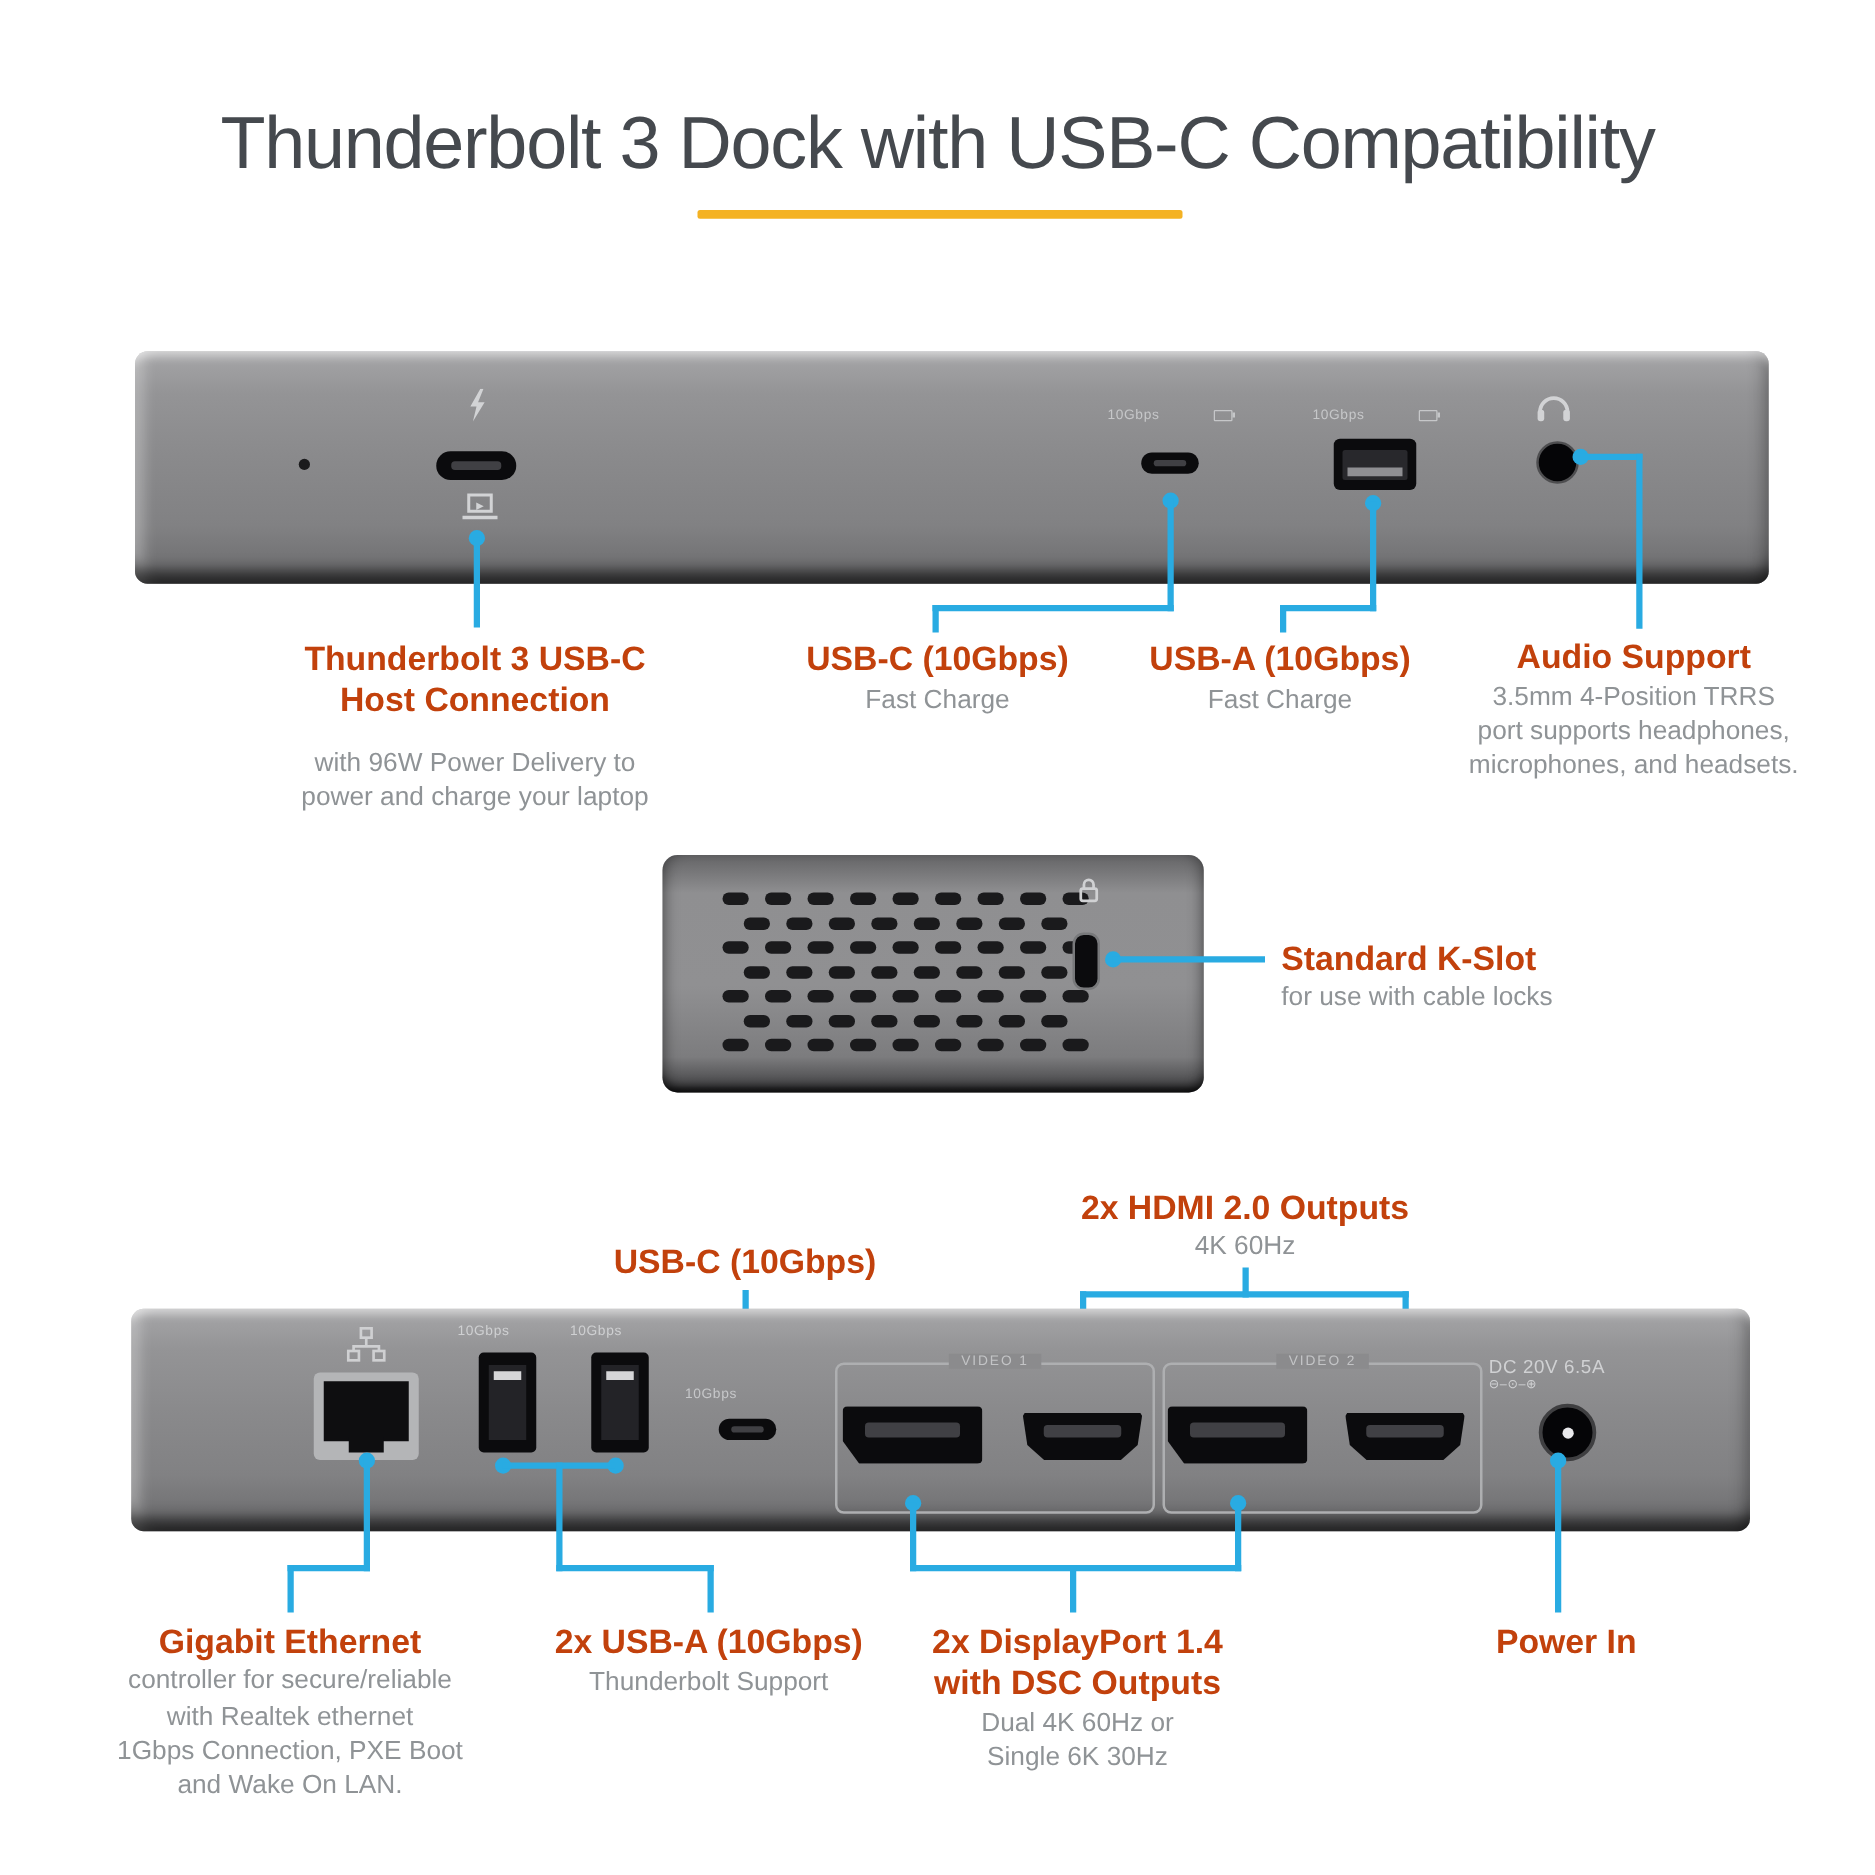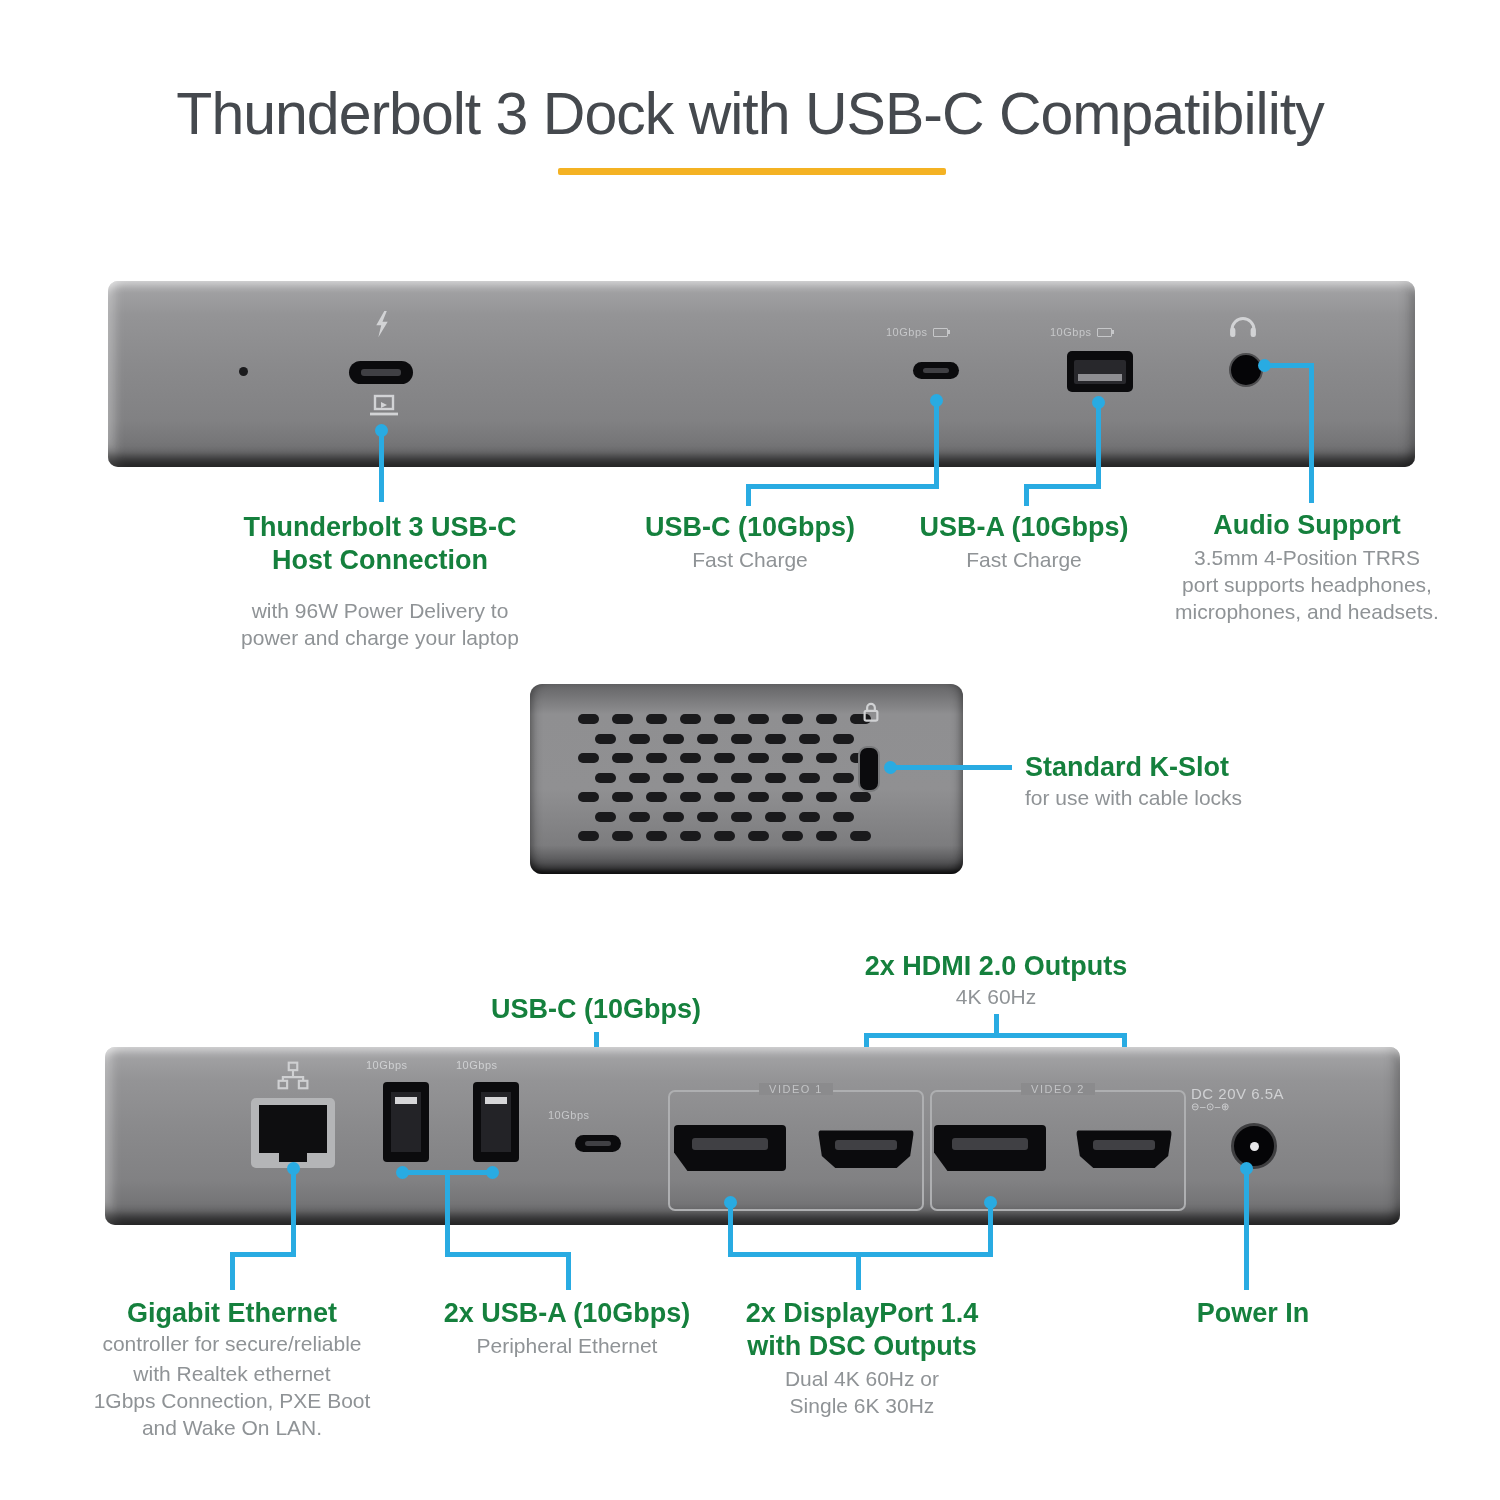--- a/index.html
+++ b/index.html
@@ -5,41 +5,41 @@
   html,body{margin:0;padding:0;background:#fff;}
   #canvas{position:relative;width:1500px;height:1500px;background:#ffffff;overflow:hidden;
           font-family:"Liberation Sans",sans-serif;}
   .abs{position:absolute;}
   
   .page-title{position:absolute;left:0;top:80px;width:1500px;text-align:center;
               font-size:59px;font-weight:400;letter-spacing:-1px;color:#45494e;}
   .gold-bar{position:absolute;left:558px;top:168px;width:388px;height:7px;background:#F4B223;border-radius:2px;}
   .co{position:absolute;text-align:center;}
   .co.left{text-align:left;}
-  .t{font-weight:700;font-size:27px;line-height:33px;color:#15803d;}
+  .t{font-weight:700;font-size:27px;line-height:33px;color:#c2410c;}
   .s{font-size:21px;line-height:27px;color:#8f9396;}
   
   .cl{position:absolute;background:#29ABE2;}
   .dot{position:absolute;width:13px;height:13px;border-radius:50%;background:#29ABE2;}
   
   .panel{position:absolute;border-radius:10px;
     background:linear-gradient(180deg,#a6a6a8 0%,#949496 18%,#8a8a8c 45%,#818183 75%,#717173 92%,#59595b 100%);
     box-shadow:inset 0 10px 8px -6px rgba(255,255,255,.55),
                inset 0 -18px 12px -8px rgba(0,0,0,.6),
                inset 14px 0 12px -9px rgba(255,255,255,.4),
                inset -14px 0 12px -9px rgba(0,0,0,.25);}
   .panel-mid{position:absolute;border-radius:12px;
     background:linear-gradient(180deg,#646466 0%,#8f8f91 16%,#909092 55%,#7c7c7e 85%,#48484a 97%,#232325 100%);
     box-shadow:inset 0 -10px 8px -5px rgba(0,0,0,.65),
                inset 10px 0 10px -7px rgba(0,0,0,.35),
                inset -10px 0 10px -7px rgba(0,0,0,.35);}
   .port{position:absolute;background:#0b0b0d;display:flex;align-items:center;justify-content:center;}
   .slot{background:#404044;border-radius:3px;}
   .plabel{position:absolute;font-size:11px;color:#c6c7c9;text-align:center;letter-spacing:.5px;
-          display:flex;align-items:center;justify-content:flex-start;gap:5px;}
+          display:flex;align-items:center;justify-content:space-between;gap:5px;}
   .batt{display:inline-block;width:13px;height:7px;border:1px solid #c6c7c9;border-radius:1px;position:relative;}
   .batt::after{content:"";position:absolute;right:-3px;top:1.5px;width:2px;height:4px;background:#c6c7c9;}
   .vent{position:absolute;width:21px;height:10px;border-radius:5px;background:#1a1a1c;}
   .vbox{position:absolute;border:2px solid #aeafb1;border-radius:7px;}
   .vbox-label{position:absolute;top:-9px;left:50%;transform:translateX(-50%);
               font-size:11px;letter-spacing:1.5px;color:#c3c4c6;background:#8b8b8d;padding:0 10px;}
   .jack{position:absolute;border-radius:50%;background:#050507;}
 </style>
 </head>
 <body>
@@ -316,21 +316,21 @@
 
   <div class="co" style="left:62px;top:1297px;width:340px;">
     <div class="t">Gigabit Ethernet</div>
     <div class="s">controller for secure/reliable</div>
     <div class="s" style="margin-top:3px;">with Realtek ethernet</div>
     <div class="s">1Gbps Connection, PXE Boot</div>
     <div class="s">and Wake On LAN.</div>
   </div>
   <div class="co" style="left:407px;top:1297px;width:320px;">
     <div class="t">2x USB-A (10Gbps)</div>
-    <div class="s" style="margin-top:2px;">Peripheral Ethernet</div>
+    <div class="s" style="margin-top:2px;">Thunderbolt Support</div>
   </div>
   <div class="co" style="left:702px;top:1297px;width:320px;">
     <div class="t">2x DisplayPort 1.4</div>
     <div class="t">with DSC Outputs</div>
     <div class="s" style="margin-top:2px;">Dual 4K 60Hz or</div>
     <div class="s">Single 6K 30Hz</div>
   </div>
   <div class="co" style="left:1093px;top:1297px;width:320px;">
     <div class="t">Power In</div>
   </div>

